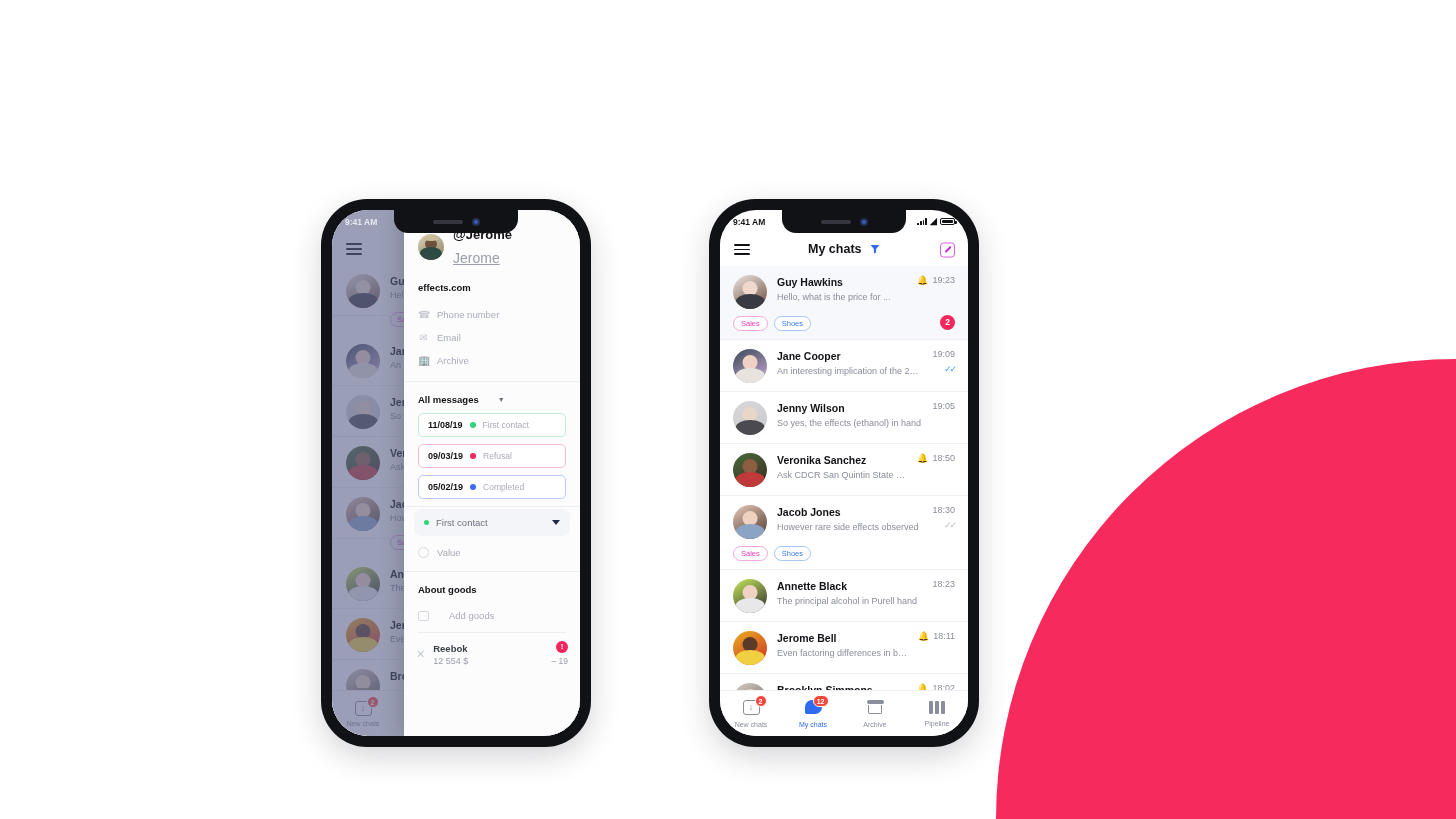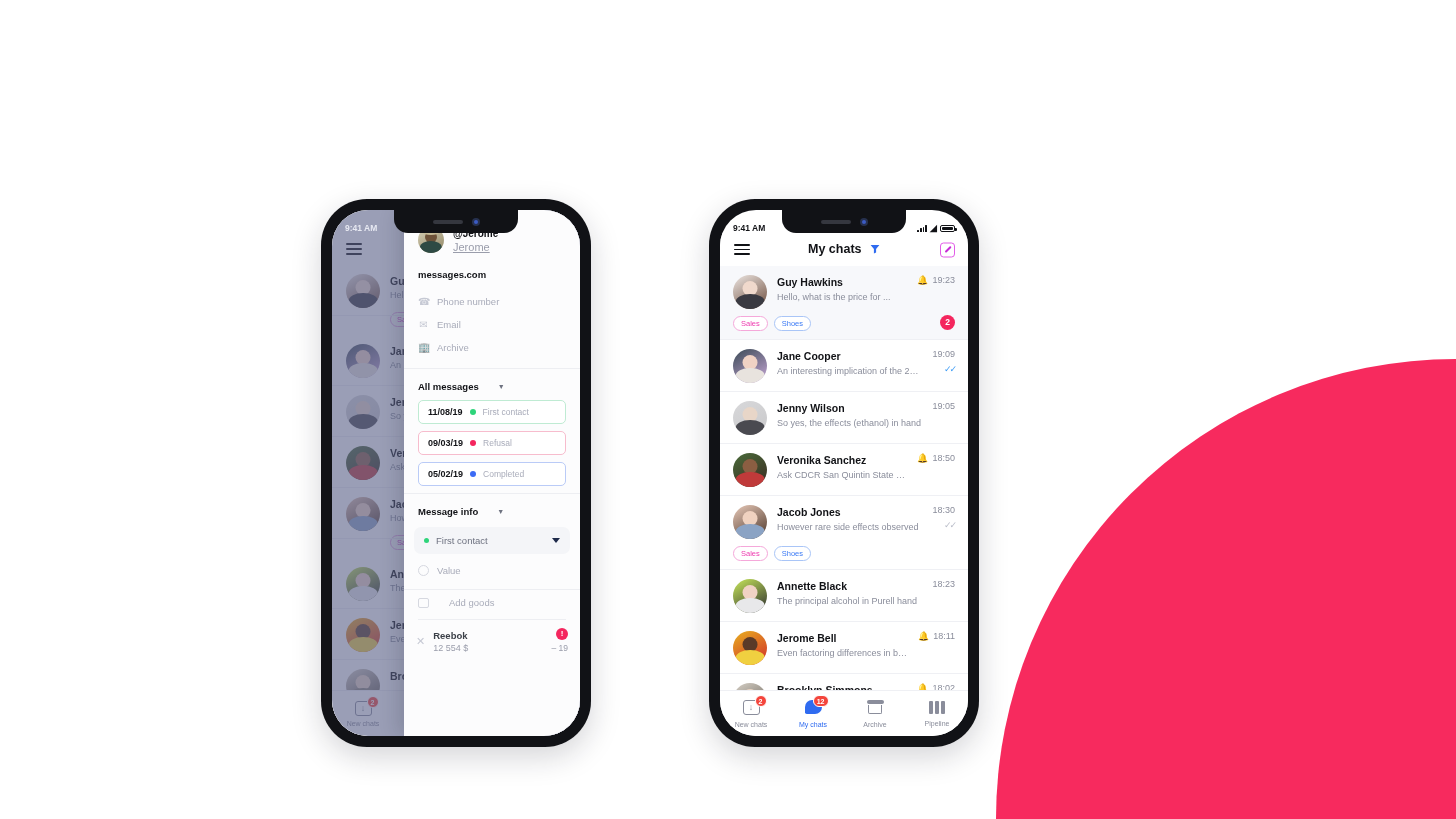--- a/index.html
+++ b/index.html
@@ -55,21 +55,21 @@
     z-index: 40;
     display: flex; align-items: center; justify-content: center; gap: 9px;
   }
   .notch .speaker { width: 30px; height: 4px; border-radius: 3px; background: #35373F; }
   .notch .cam { width: 8px; height: 8px; border-radius: 50%; background: #26304E; }
   .notch .cam::after { content:""; display:block; width:4px;height:4px;border-radius:50%;background:#3C5BC4;margin:2px; }
 
   
   .statusbar {
     position: absolute; top: 0; left: 0; right: 0; height: 23px;
-    display: flex; align-items: flex-end; justify-content: space-between;
+    display: flex; align-items: center; justify-content: space-between;
     padding: 0 13px; z-index: 30;
     font-size: 8.5px; font-weight: bold; color: #111216;
   }
   .statusbar .right { display: flex; align-items: center; gap: 3px; }
   .bars { display: flex; align-items: flex-end; gap: 1px; height: 7px; }
   .bars i { display:block; width:1.7px; background:#111216; border-radius:0.5px; }
   .bars i:nth-child(1){height:2.5px}.bars i:nth-child(2){height:4px}
   .bars i:nth-child(3){height:5.5px}.bars i:nth-child(4){height:7px}
   .wifi { font-size: 9px; line-height: 1; }
   .batt { width: 15px; height: 7px; border: 1px solid #111216; border-radius: 2px; position: relative; padding: 1px; }
@@ -137,22 +137,22 @@
     width: 176px; background: #FCFCFD;
     z-index: 20;
     display: flex; flex-direction: column;
     box-shadow: -6px 0 18px rgba(20,22,40,0.16);
     overflow: hidden;
   }
   .dp-scroll { flex: 1; overflow: hidden; }
 
   .dp-profile { display: flex; gap: 9px; align-items: center; padding: 17px 14px 12px 14px; }
   .dp-profile .av { width: 26px; height: 26px; border-radius: 50%; overflow: hidden; flex: none; }
-  .dp-handle { font-size: 10px; font-weight: bold; color: #111216; }
-  .dp-sub { font-size: 11px; color: #9A9DAB; margin-top: 2px; text-decoration: underline; }
+  .dp-handle { font-size: 13px; font-weight: bold; color: #111216; }
+  .dp-sub { font-size: 14px; color: #9A9DAB; margin-top: 8px; text-decoration: underline; }
 
   .dp-site { font-size: 9.5px; font-weight: bold; color: #111216; padding: 4px 14px 10px 14px; }
 
   .dp-field { display: flex; align-items: center; gap: 8px; padding: 6px 14px; }
   .dp-field .fi { width: 11px; height: 11px; flex: none; color: #C6C9D4; font-size: 10px; line-height: 11px; text-align: center; }
   .dp-field .ft { font-size: 9.5px; color: #A9ACBA; }
 
   .dp-div { height: 1px; background: #EDEEF2; margin: 9px 0 0 0; }
 
   .dp-sect { display: flex; align-items: center; gap: 19px; padding: 12px 14px 8px 14px; }
@@ -447,21 +447,21 @@
                 <div class="body" style="width:86%;height:48%;background:#2E4A44"></div>
                 <div style="position:absolute;top:8%;left:18%;width:64%;height:22%;background:#C9BE9A;border-radius:50%"></div>
               </div>
             </div>
             <div>
               <div class="dp-handle">@Jerome</div>
               <div class="dp-sub">Jerome</div>
             </div>
           </div>
 
-          <div class="dp-site">messages.com</div>
+          <div class="dp-site">effects.com</div>
 
           <div class="dp-field">
             <div class="fi">☎</div>
             <div class="ft">Phone number</div>
           </div>
           <div class="dp-field">
             <div class="fi">✉</div>
             <div class="ft">Email</div>
           </div>
           <div class="dp-field">
@@ -489,38 +489,37 @@
               </div>
               <div class="datechip" style="border-color: rgb(186, 203, 247);">
                 <span class="d">05/02/19</span>
                 <span class="dot" style="background:#3C6BF5"></span>
                 <span class="lbl">Completed</span>
               </div>
             </div>
 
           <div class="dp-div" style="margin-top:6px"></div>
 
-          <div class="dp-sect">
-            <div class="st">Message info</div>
-            <div class="chev">▼</div>
-          </div>
 
           <div class="statusrow">
             <div class="dot"></div>
             <div class="t">First contact</div>
             <div class="caret"></div>
           </div>
 
           <div class="valuerow">
             <div class="ring"></div>
             <div class="t">Value</div>
           </div>
 
           <div class="dp-div"></div>
 
+          <div class="dp-sect">
+            <div class="st">About goods</div>
+          </div>
 
           <div class="goodsrow">
             <div class="sq"></div>
             <div class="t">Add goods</div>
           </div>
 
           <div class="thin-div"></div>
 
           <div class="prodwrap">
             <div class="errbadge">!</div>

